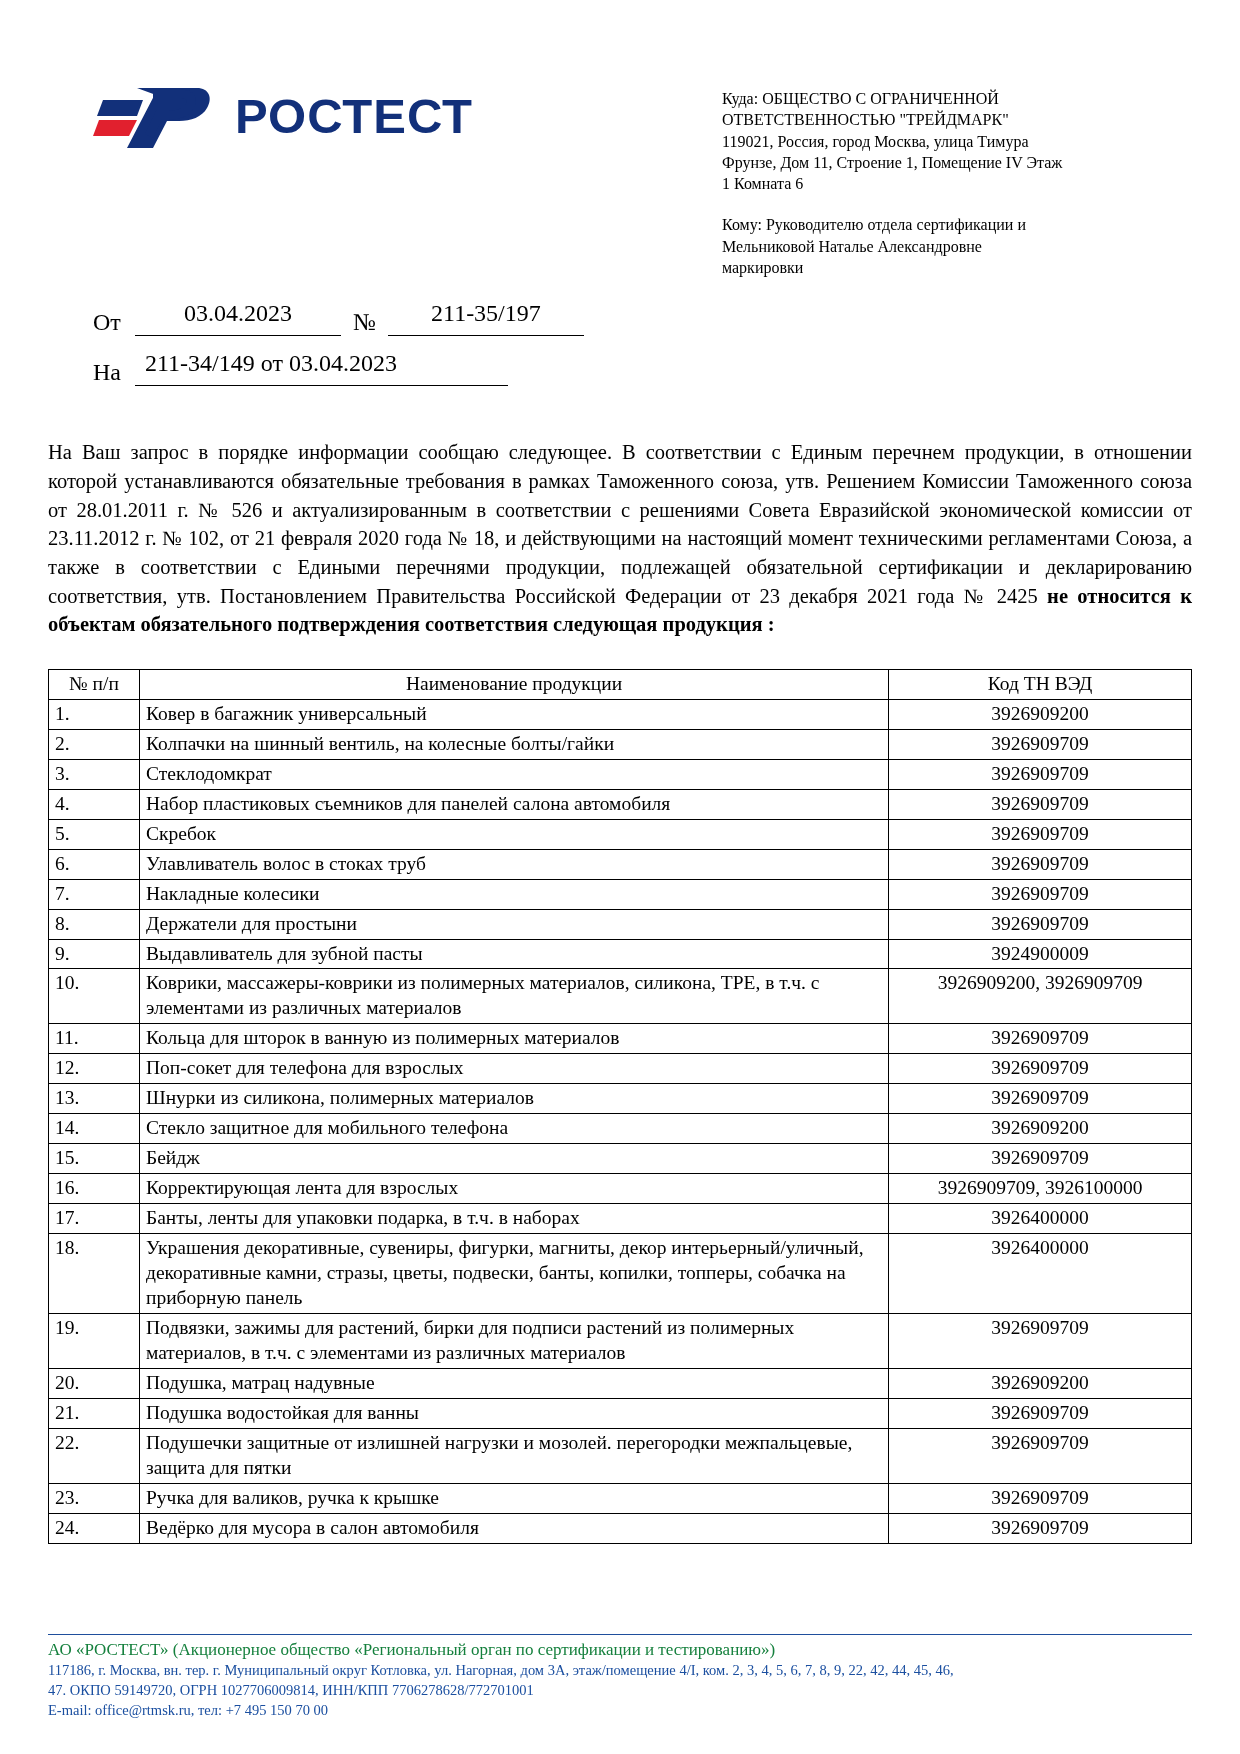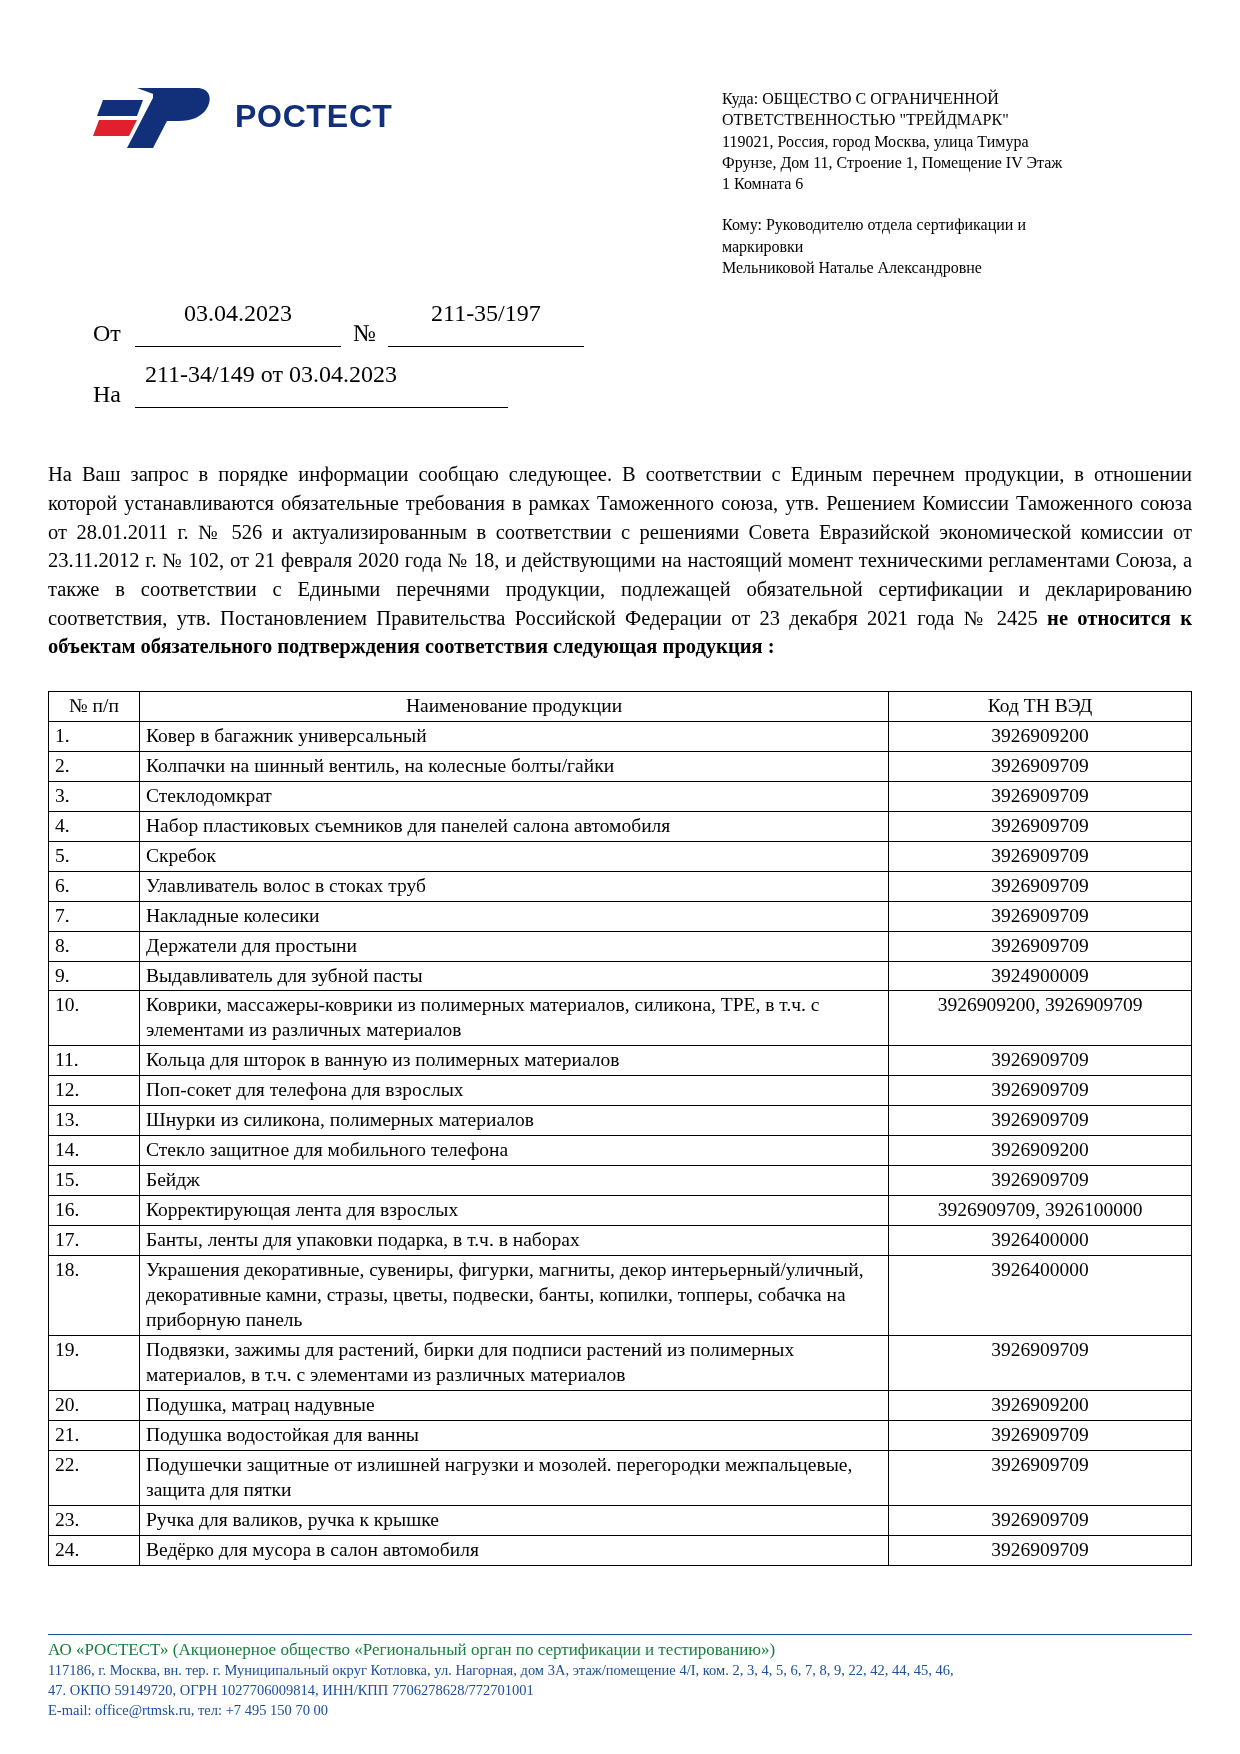--- a/index.html
+++ b/index.html
@@ -39,21 +39,21 @@
   }
   .logo-mark {
     width: 120px;
     height: 72px;
     position: relative;
     flex: none;
   }
   .logo-text {
     font-family: "Liberation Sans", sans-serif;
     font-weight: bold;
-    font-size: 32px;
+    font-size: 49px;
     letter-spacing: 1px;
     color: #12307a;
     margin-left: 22px;
   }
 
   .addr-block {
     width: 470px;
     font-size: 16px;
     line-height: 1.33;
     padding-top: 28px;
@@ -73,21 +73,21 @@
     align-items: flex-end;
     margin-bottom: 14px;
   }
   .ref-label {
     width: 42px;
     flex: none;
   }
   .ref-val {
     border-bottom: 1.5px solid #000;
     text-align: center;
-    padding: 0 8px 19px 8px;
+    padding: 0 8px 8px 8px;
   }
   .ref-val.date { width: 190px; }
   .ref-val.num  { width: 180px; }
   .ref-val.wide { width: 355px; text-align: left; padding-left: 10px;}
   .ref-mid {
     padding: 0 12px;
     flex: none;
   }
 
   
@@ -164,22 +164,22 @@
     </div>
 
     <div class="addr-block">
       <div class="para">Куда: ОБЩЕСТВО С ОГРАНИЧЕННОЙ</div>
       <div class="para">ОТВЕТСТВЕННОСТЬЮ "ТРЕЙДМАРК"</div>
       <div class="para">119021, Россия, город Москва, улица Тимура</div>
       <div class="para">Фрунзе, Дом 11, Строение 1, Помещение IV Этаж</div>
       <div class="para">1 Комната 6</div>
       <div class="addr-gap"></div>
       <div class="para">Кому: Руководителю отдела сертификации и</div>
+      <div class="para">Мельниковой Наталье Александровне</div>
       <div class="para">маркировки</div>
-      <div class="para">Мельниковой Наталье Александровне</div>
     </div>
   </div>
 
   <div class="refs">
     <div class="ref-line">
       <div class="ref-label">От</div>
       <div class="ref-val date">03.04.2023</div>
       <div class="ref-mid">№</div>
       <div class="ref-val num">211-35/197</div>
     </div>

